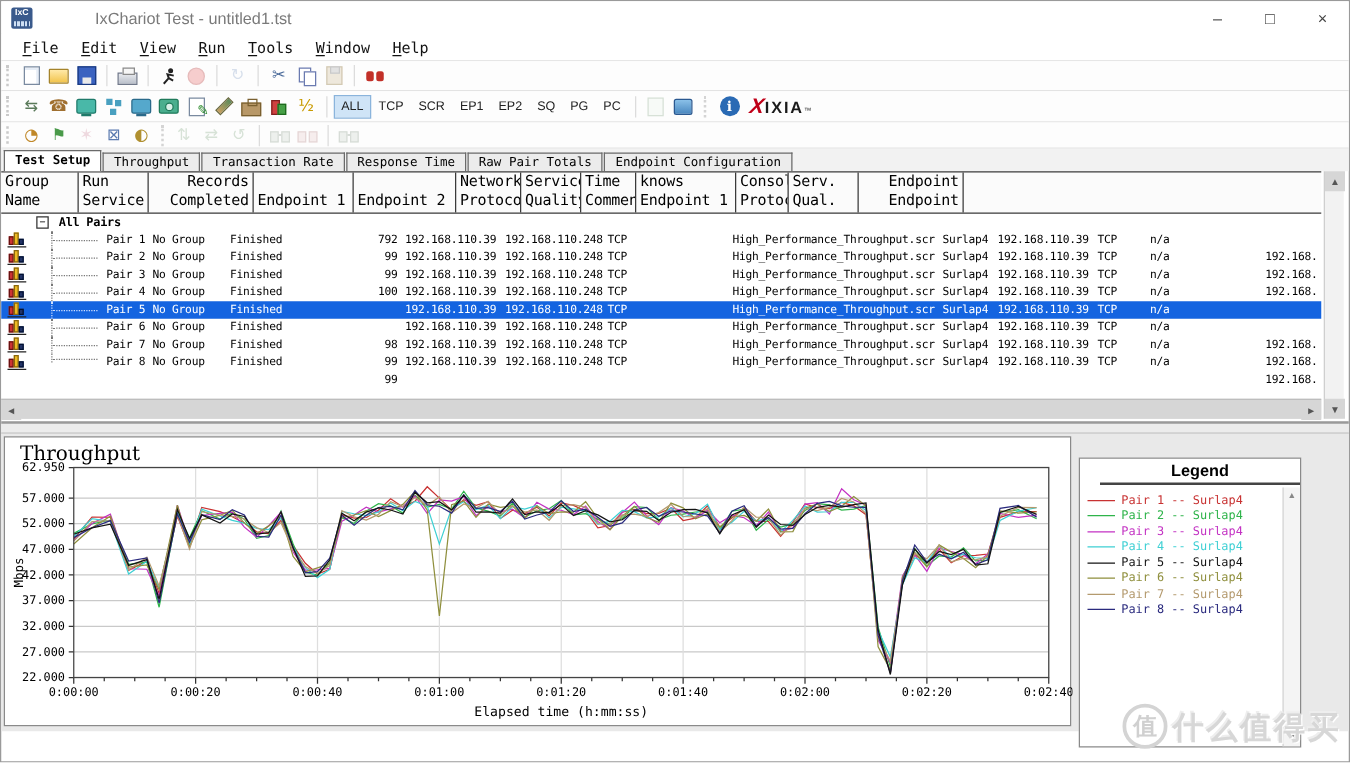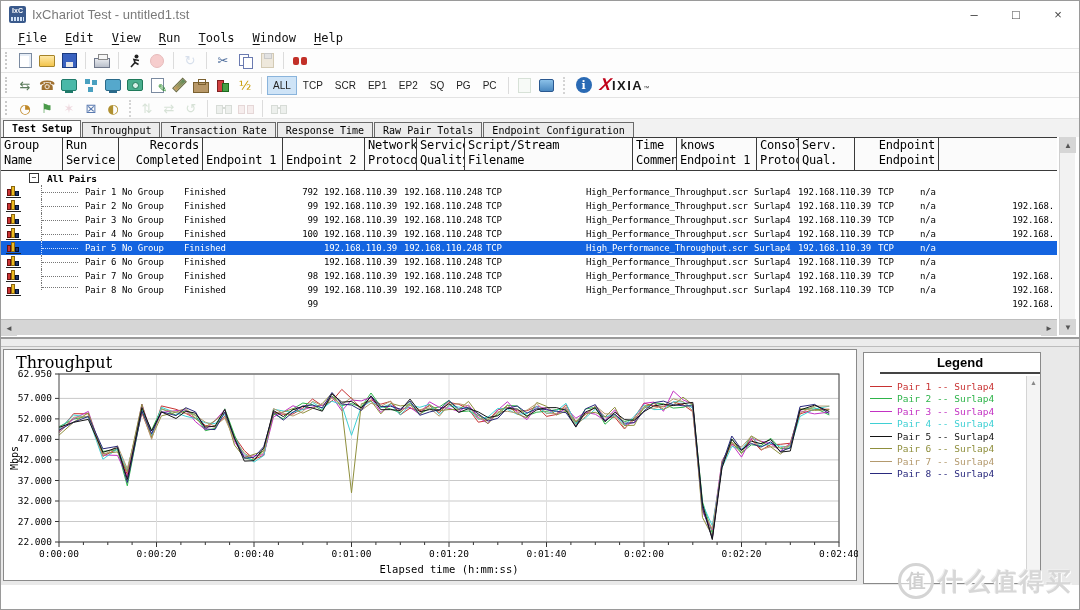--- a/index.html
+++ b/index.html
@@ -6,21 +6,21 @@
   html,body { width:1080px; height:610px; overflow:hidden; background:#fff;
     font-family:"Liberation Sans", sans-serif; }
   #app { position:relative; width:1080px; height:610px; border:1px solid #9a9a9a; background:#fff; }
 
   
   .titlebar { position:absolute; left:0; top:0; width:100%; height:26px; background:#fff; display:flex; align-items:center; }
   .appicon { width:17px; height:17px; margin:0 6px 0 8px; background:#3a5a8c; border-radius:2px; position:relative; }
   .appicon::before { content:"IxC"; position:absolute; left:0; top:1px; width:100%; text-align:center; font:bold 7px "Liberation Sans",sans-serif; color:#fff; }
   .appicon::after { content:""; position:absolute; left:2px; bottom:2px; width:13px; height:4px;
      background:repeating-linear-gradient(90deg,#cfe0f4 0 2px,#3a5a8c 2px 3px); }
-  .title-text { font-size:13px; color:#7a7a7a; }
+  .title-text { font-size:13px; color:#7a7a7a;margin-left:44px; }
   .winbtns { margin-left:auto; display:flex; height:100%; }
   .winbtn { width:42px; height:100%; display:flex; align-items:center; justify-content:center; font-size:13px; color:#444; }
 
   
   .menubar { position:absolute; left:0; top:26px; width:100%; height:22px; background:#fff; display:flex; align-items:center; padding-left:8px; border-bottom:1px solid #e6e6e6; }
   .menu-item { font:12px "DejaVu Sans Mono",monospace; color:#111; padding:2px 9px;text-align:center; }
   .menu-item u { text-underline-offset:2px; }
 
   
   .tb { position:absolute; left:0; width:100%; display:flex; align-items:center; background:#fdfdfd; border-bottom:1px solid #e3e3e3; padding-left:2px; }
@@ -109,21 +109,21 @@
   .sb-arrow { width:16px; height:16px; display:flex; align-items:center; justify-content:center; font-size:8px; color:#555; background:#d6d6d6; }
   .hthumb { flex:1; background:#d6d6d6; }
   .vscroll { position:absolute; left:1058px; top:136px; width:16px; height:198px; background:#f2f2f2; border-left:1px solid #cfcfcf; display:flex; flex-direction:column; justify-content:space-between; }
 
   .splitter { position:absolute; left:0; top:336px; width:100%; height:10px; background:#ececec; border-top:2px solid #9a9a9a; border-bottom:1px solid #bdbdbd; }
 
   
   #bottom { position:absolute; left:0; top:346px; width:100%; height:238px; background:#e9e9e9; }
   #chart-panel { position:absolute; left:2px; top:2px; width:854px; height:232px; background:#fff; border:1px solid #8a8a8a; }
   .chart-title { position:absolute; left:12px; top:3px; font:16px "DejaVu Serif",serif; color:#000; z-index:2; }
-  #legend-panel { position:absolute; left:862px; top:5px; width:178px; height:232px; background:#fff; border:1px solid #8a8a8a;padding-left:16px; }
+  #legend-panel { position:absolute; left:862px; top:19px; width:178px; height:232px; background:#fff; border:1px solid #8a8a8a;padding-left:16px; }
   .legend-head { height:21px; border-bottom:2px solid #444; display:flex; align-items:center; justify-content:center; font:bold 13px "Liberation Sans",sans-serif; }
   .legend-body { position:absolute; left:0; top:23px; right:14px; bottom:0; padding:4px 0 0 6px; }
   .legend-row { display:flex; align-items:center; height:12.5px; font:9.5px "DejaVu Sans Mono",monospace; white-space:nowrap; }
   .legend-line { width:22px; height:0; border-top:1px solid; margin-right:5px; }
   .legend-scroll { position:absolute; right:0; top:23px; width:14px; bottom:0; background:#f4f4f4; border-left:1px solid #d4d4d4; display:flex; flex-direction:column; justify-content:space-between; }
   .legend-scroll .sb-arrow { width:13px; height:13px; background:none; font-size:7px; color:#888; }
 
   
   .statusbar { position:absolute; left:0; top:584px; width:100%; height:26px; background:#f0f0f0; border-top:1px solid #d0d0d0; display:flex; align-items:stretch; }
   .status-seg { display:flex; align-items:center; padding-left:9px; font-size:12px; color:#333; border-right:1px solid #c6c6c6; }
@@ -249,22 +249,20 @@
 Name</div>
         <div class="th" style="width:56px">Run Service</div>
         <div class="th r" style="width:84px">Timing Records
 Completed</div>
         <div class="th" style="width:80px">Endpoint 1</div>
         <div class="th" style="width:82px">Endpoint 2</div>
         <div class="th" style="width:52px">Network
 Protocol</div>
         <div class="th" style="width:48px">Service
 Quality</div>
-        <div class="th" style="width:168px">Script/Stream
-Filename</div>
         <div class="th" style="width:44px">Time
 Comment</div>
         <div class="th" style="width:80px">Console knows
 Endpoint 1</div>
         <div class="th" style="width:42px">Console
 Protocol</div>
         <div class="th" style="width:56px">Console
 Serv. Qual.</div>
         <div class="th r" style="width:84px">Endpoint
 Endpoint</div>

